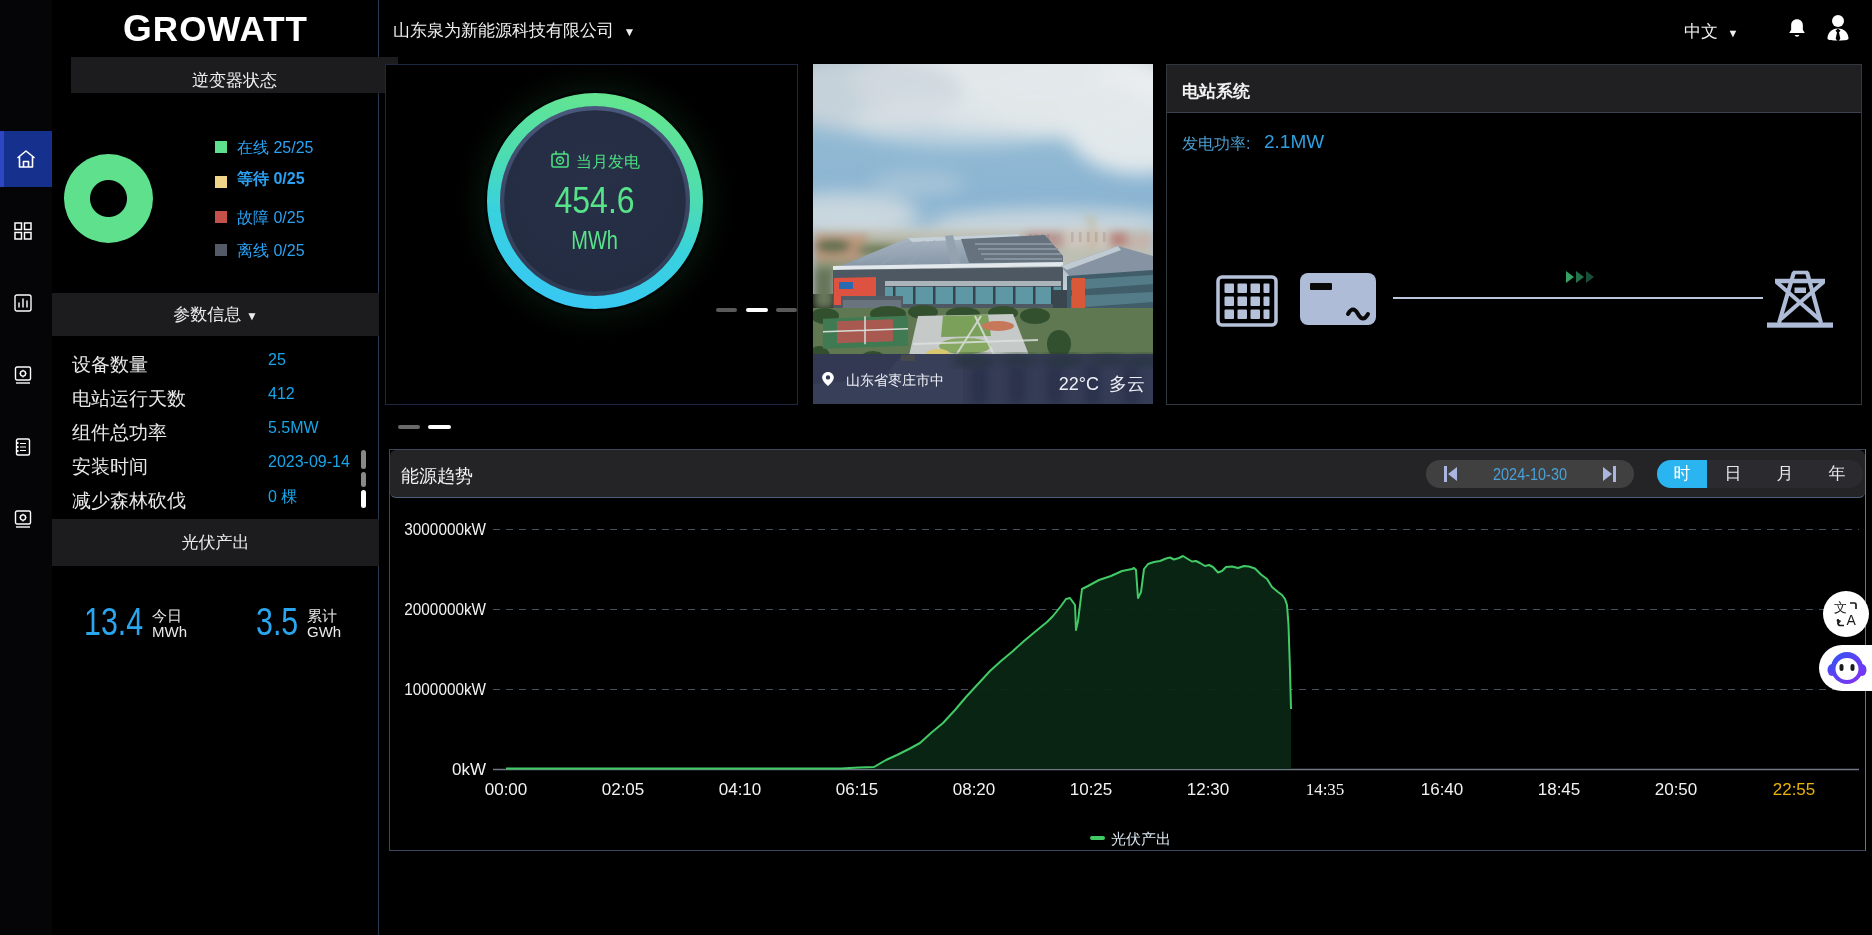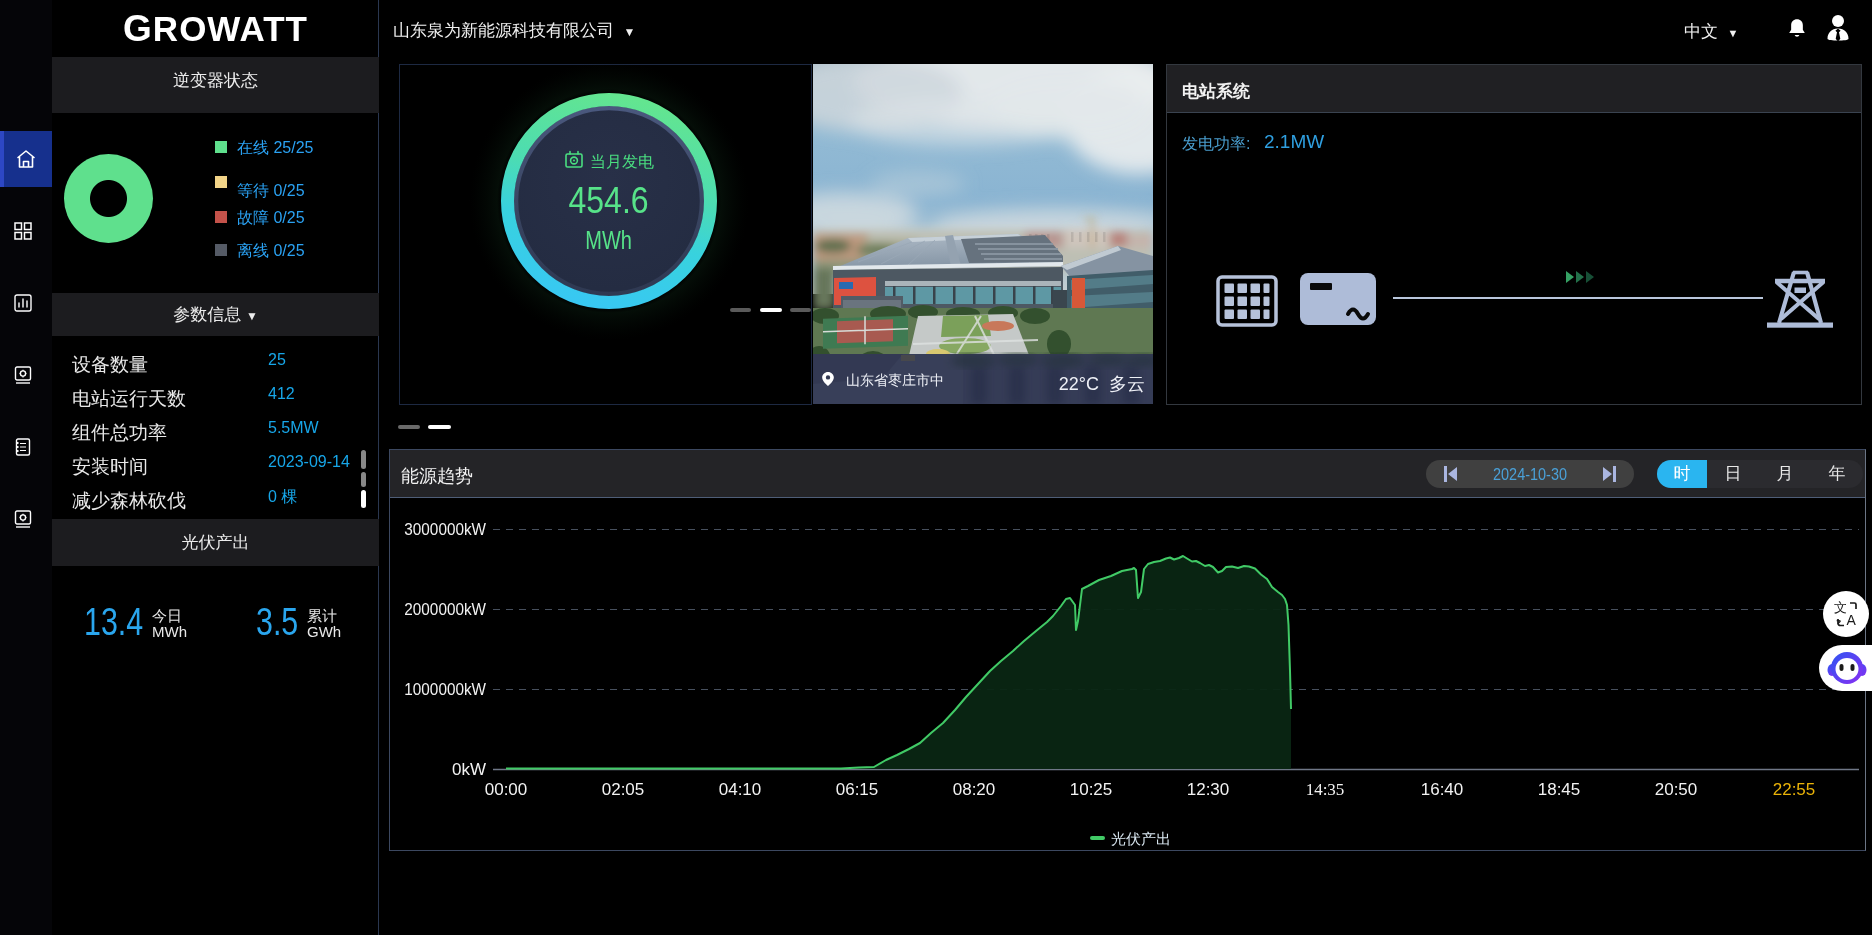--- a/index.html
+++ b/index.html
@@ -17,25 +17,25 @@
   .leg-sq{position:absolute;left:215px;width:12px;height:12px;}
   .leg-tx{position:absolute;left:237px;color:#2aa1f2;font-size:16px;line-height:13px;}
   .prow-l{position:absolute;left:72px;color:#e8e8e8;font-size:19px;}
   .prow-v{position:absolute;left:268px;color:#17a6e8;font-size:16px;}
   .statnum{color:#2aa6ee;font-size:39px;transform:scaleX(0.78);transform-origin:0 0;}
   .statlab{color:#e8e8e8;font-size:15px;line-height:16px;}
   
   #htitle{left:393px;top:19px;color:#f0f0f0;font-size:17px;}
   
   .card{position:absolute;background:#000;box-sizing:border-box;}
-  #card1{left:385px;top:64px;width:413px;height:341px;border:1px solid #1d2942;margin-left:14px;}
+  #card1{left:385px;top:64px;width:413px;height:341px;border:1px solid #1d2942;}
   #card3{left:1166px;top:64px;width:696px;height:341px;border:1px solid #33383f;}
   #card3 .hd{position:absolute;left:0;top:0;width:100%;height:48px;background:#202023;border-bottom:1px solid #3a4350;box-sizing:border-box;}
   #chartcard{left:389px;top:449px;width:1477px;height:402px;border:1px solid #3c4860;border-right-color:#6b7585;}
-  #chartcard .hd{position:absolute;left:0;top:0;width:100%;height:48px;background:#242427;border-bottom:1px solid #4f5e78;box-sizing:border-box;}
+  #chartcard .hd{position:absolute;left:0;top:0;width:100%;height:48px;background:#242427;border-bottom:1px solid #4f5e78;box-sizing:border-box;border-radius:6px;}
   .dash{position:absolute;height:4px;border-radius:2px;}
 </style></head>
 <body>
 <div id="stage">
   <div class="abs" id="sidebar"></div>
   <div class="abs" id="homeblk"></div>
   <svg class="abs" style="left:15px;top:148px;" width="22" height="22" viewBox="0 0 22 22" fill="none" stroke="#fff" stroke-width="1.6">
     <path d="M3 9.5 L11 3 L19 9.5 M4.5 8.6 V19 H17.5 V8.6 M8.5 19 V13.5 H13.5 V19" stroke-linejoin="round" stroke-linecap="round"></path>
   </svg>
   <svg class="abs" style="left:14px;top:222px;" width="18" height="18" viewBox="0 0 18 18" fill="none" stroke="#fdfdfd" stroke-width="1.5">
@@ -60,26 +60,26 @@
       <path d="M2.5 5 h2 M2.5 9 h2 M2.5 13 h2" stroke-width="2"></path>
   </svg>
   <svg class="abs" style="left:14px;top:510px;" width="18" height="18" viewBox="0 0 18 18" fill="none" stroke="#fdfdfd" stroke-width="1.4">
     <rect x="1.5" y="1" width="15" height="13" rx="1.5"></rect>
       <circle cx="9" cy="7.5" r="2.6"></circle>
       <path d="M9 3.7 v1.4 M9 10 v1.4 M5.5 7.5 h1.4 M11 7.5 h1.4" stroke-width="1.2"></path>
       <path d="M2 17 h14"></path>
   </svg>
   <div class="abs" id="lpanel"></div>
   <div class="abs" id="logo"><span style="font-size:37px;">G</span><span style="font-size:35px;">ROWATT</span></div>
-  <div class="abs secbar" style="top:57px;height:56px;line-height:48px;">逆变器状态</div>
+  <div class="abs secbar" style="top:57px;height:36px;line-height:48px;margin-left:19px;">逆变器状态</div>
   <div class="abs donut"></div>
   <div class="leg-sq" style="top:141px;background:#5fe08d;"></div>
     <div class="leg-tx" style="top:141px;">在线 25/25</div>
   <div class="leg-sq" style="top:176px;background:#f2d488;"></div>
-    <div class="leg-tx" style="top:184px;">等待 0/25</div>
+    <div class="leg-tx" style="top:172px;font-weight:bold;">等待 0/25</div>
   <div class="leg-sq" style="top:211px;background:#c4524a;"></div>
     <div class="leg-tx" style="top:211px;">故障 0/25</div>
   <div class="leg-sq" style="top:244px;background:#555b66;"></div>
     <div class="leg-tx" style="top:244px;">离线 0/25</div>
   <div class="abs secbar" style="top:293px;height:43px;line-height:43px;">参数信息 <span style="font-size:12px;">▼</span></div>
   <div class="prow-l" style="top:352px;">设备数量</div>
     <div class="prow-v" style="top:351px;">25</div>
   <div class="prow-l" style="top:386px;">电站运行天数</div>
     <div class="prow-v" style="top:385px;">412</div>
   <div class="prow-l" style="top:420px;">组件总功率</div>

